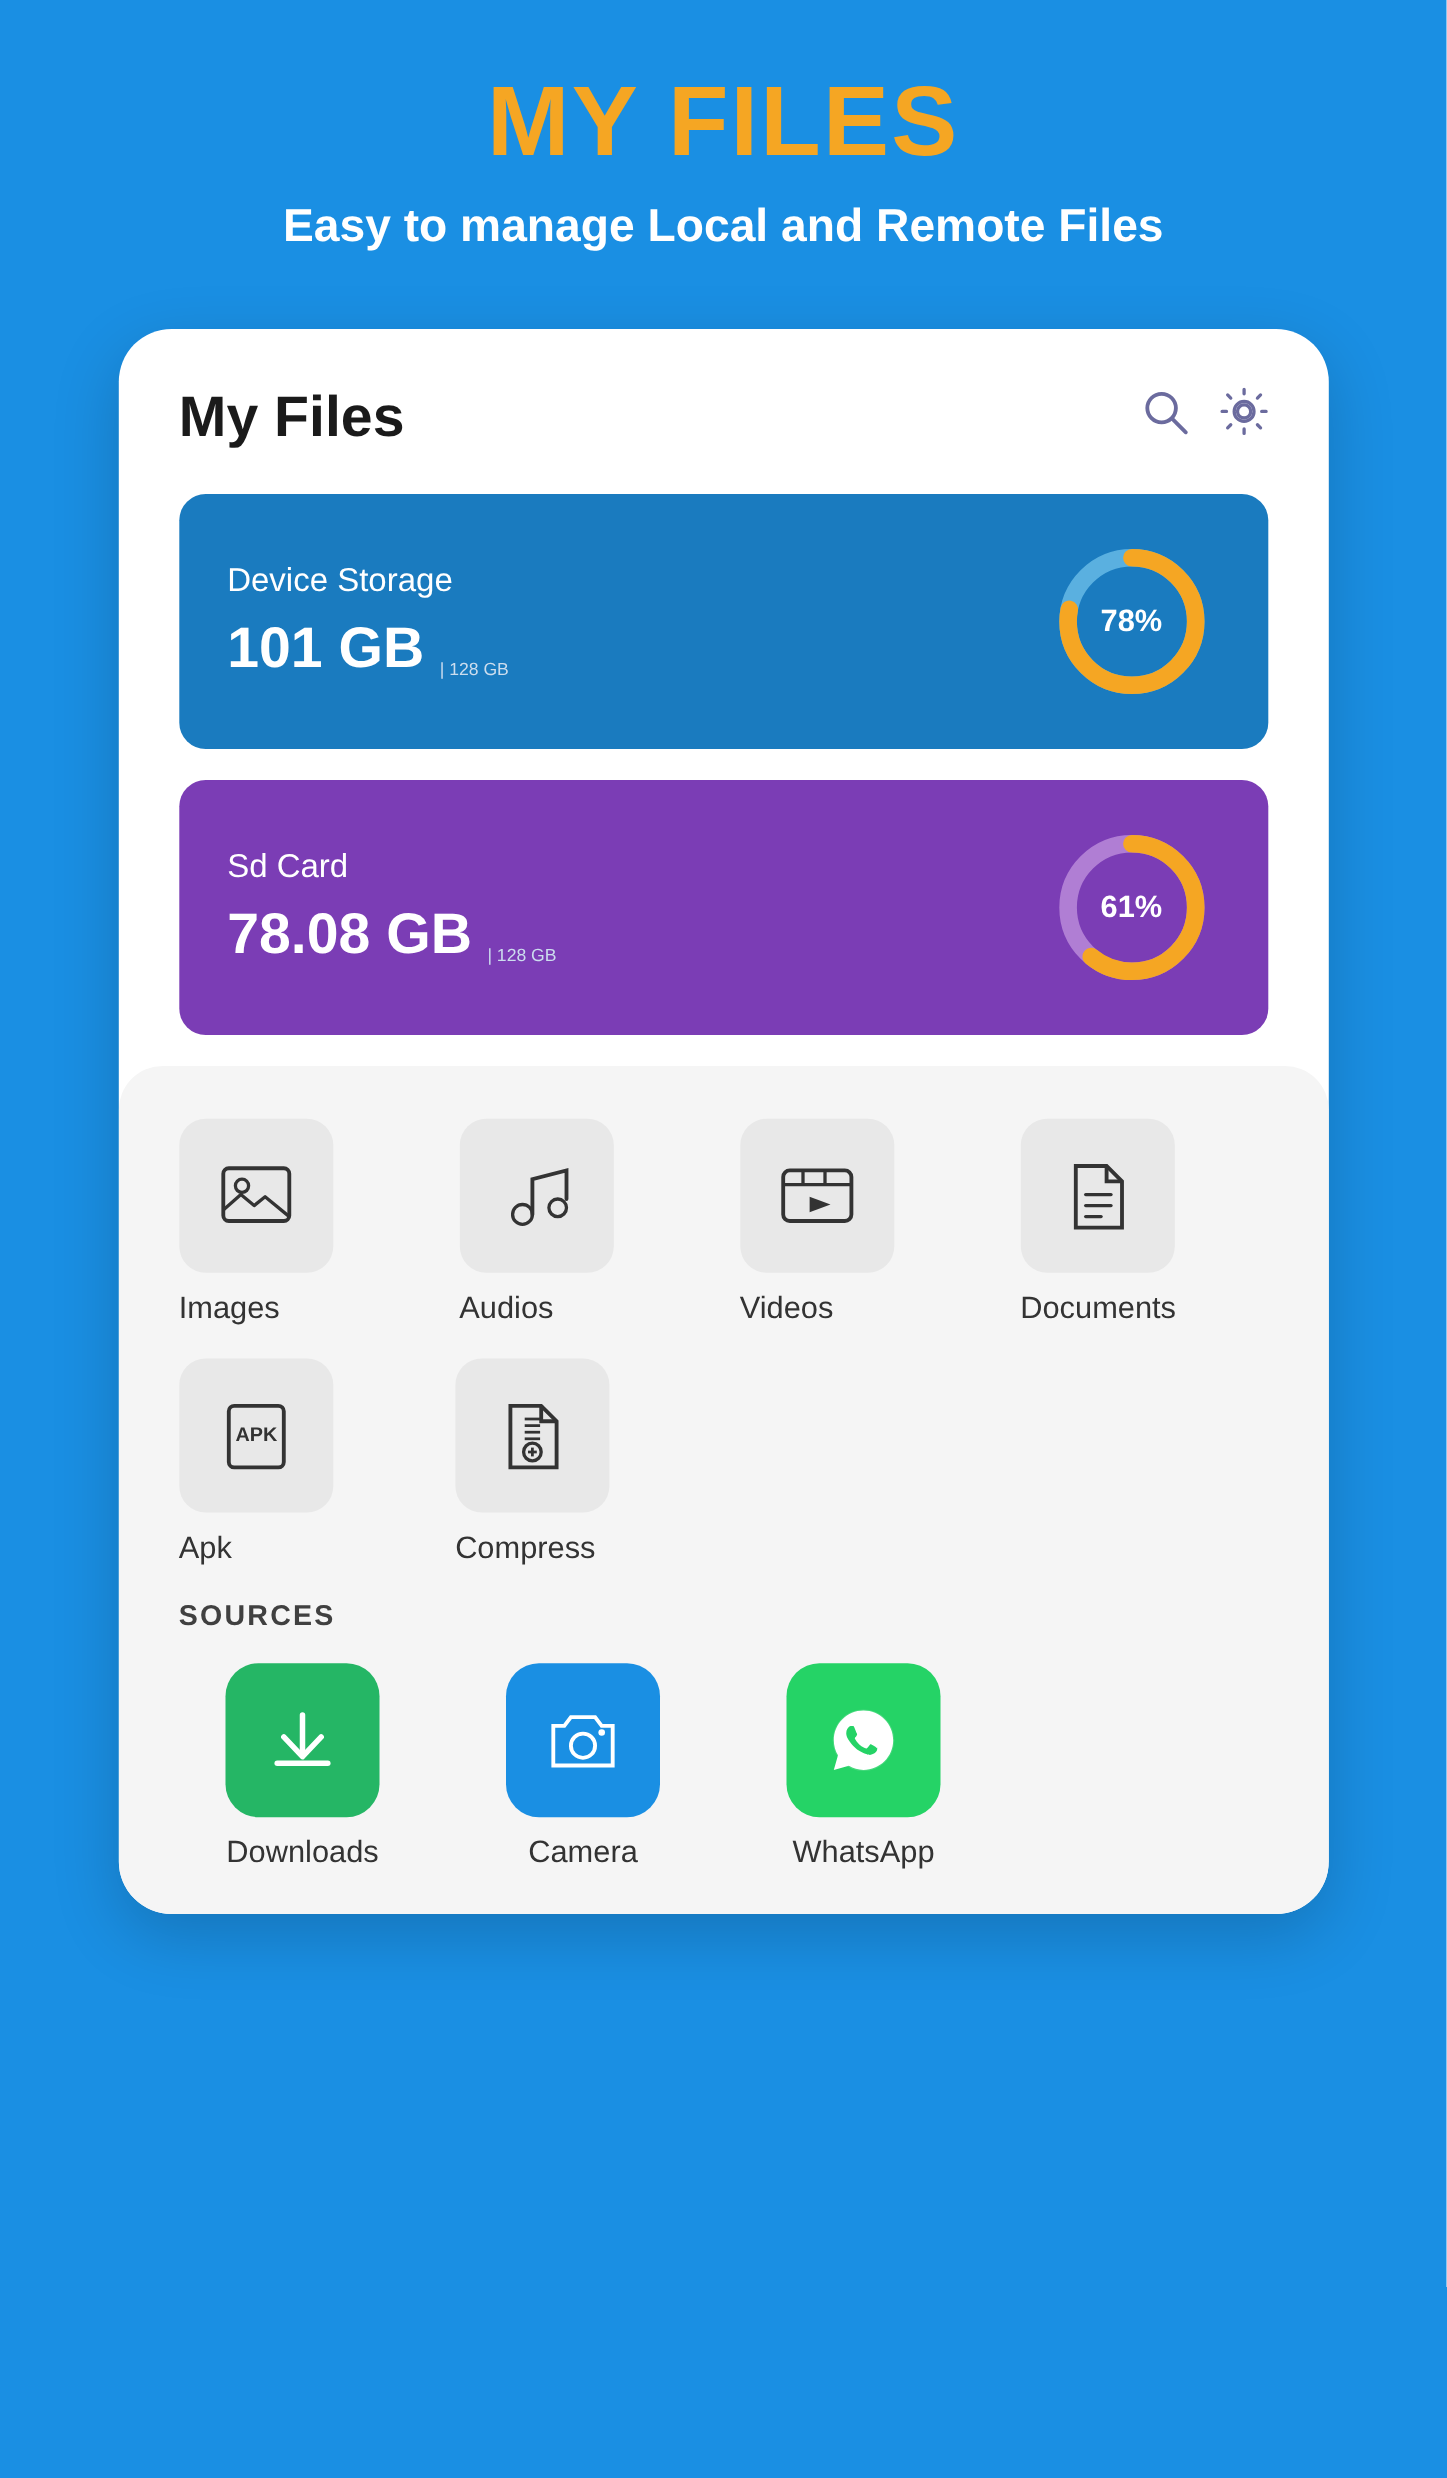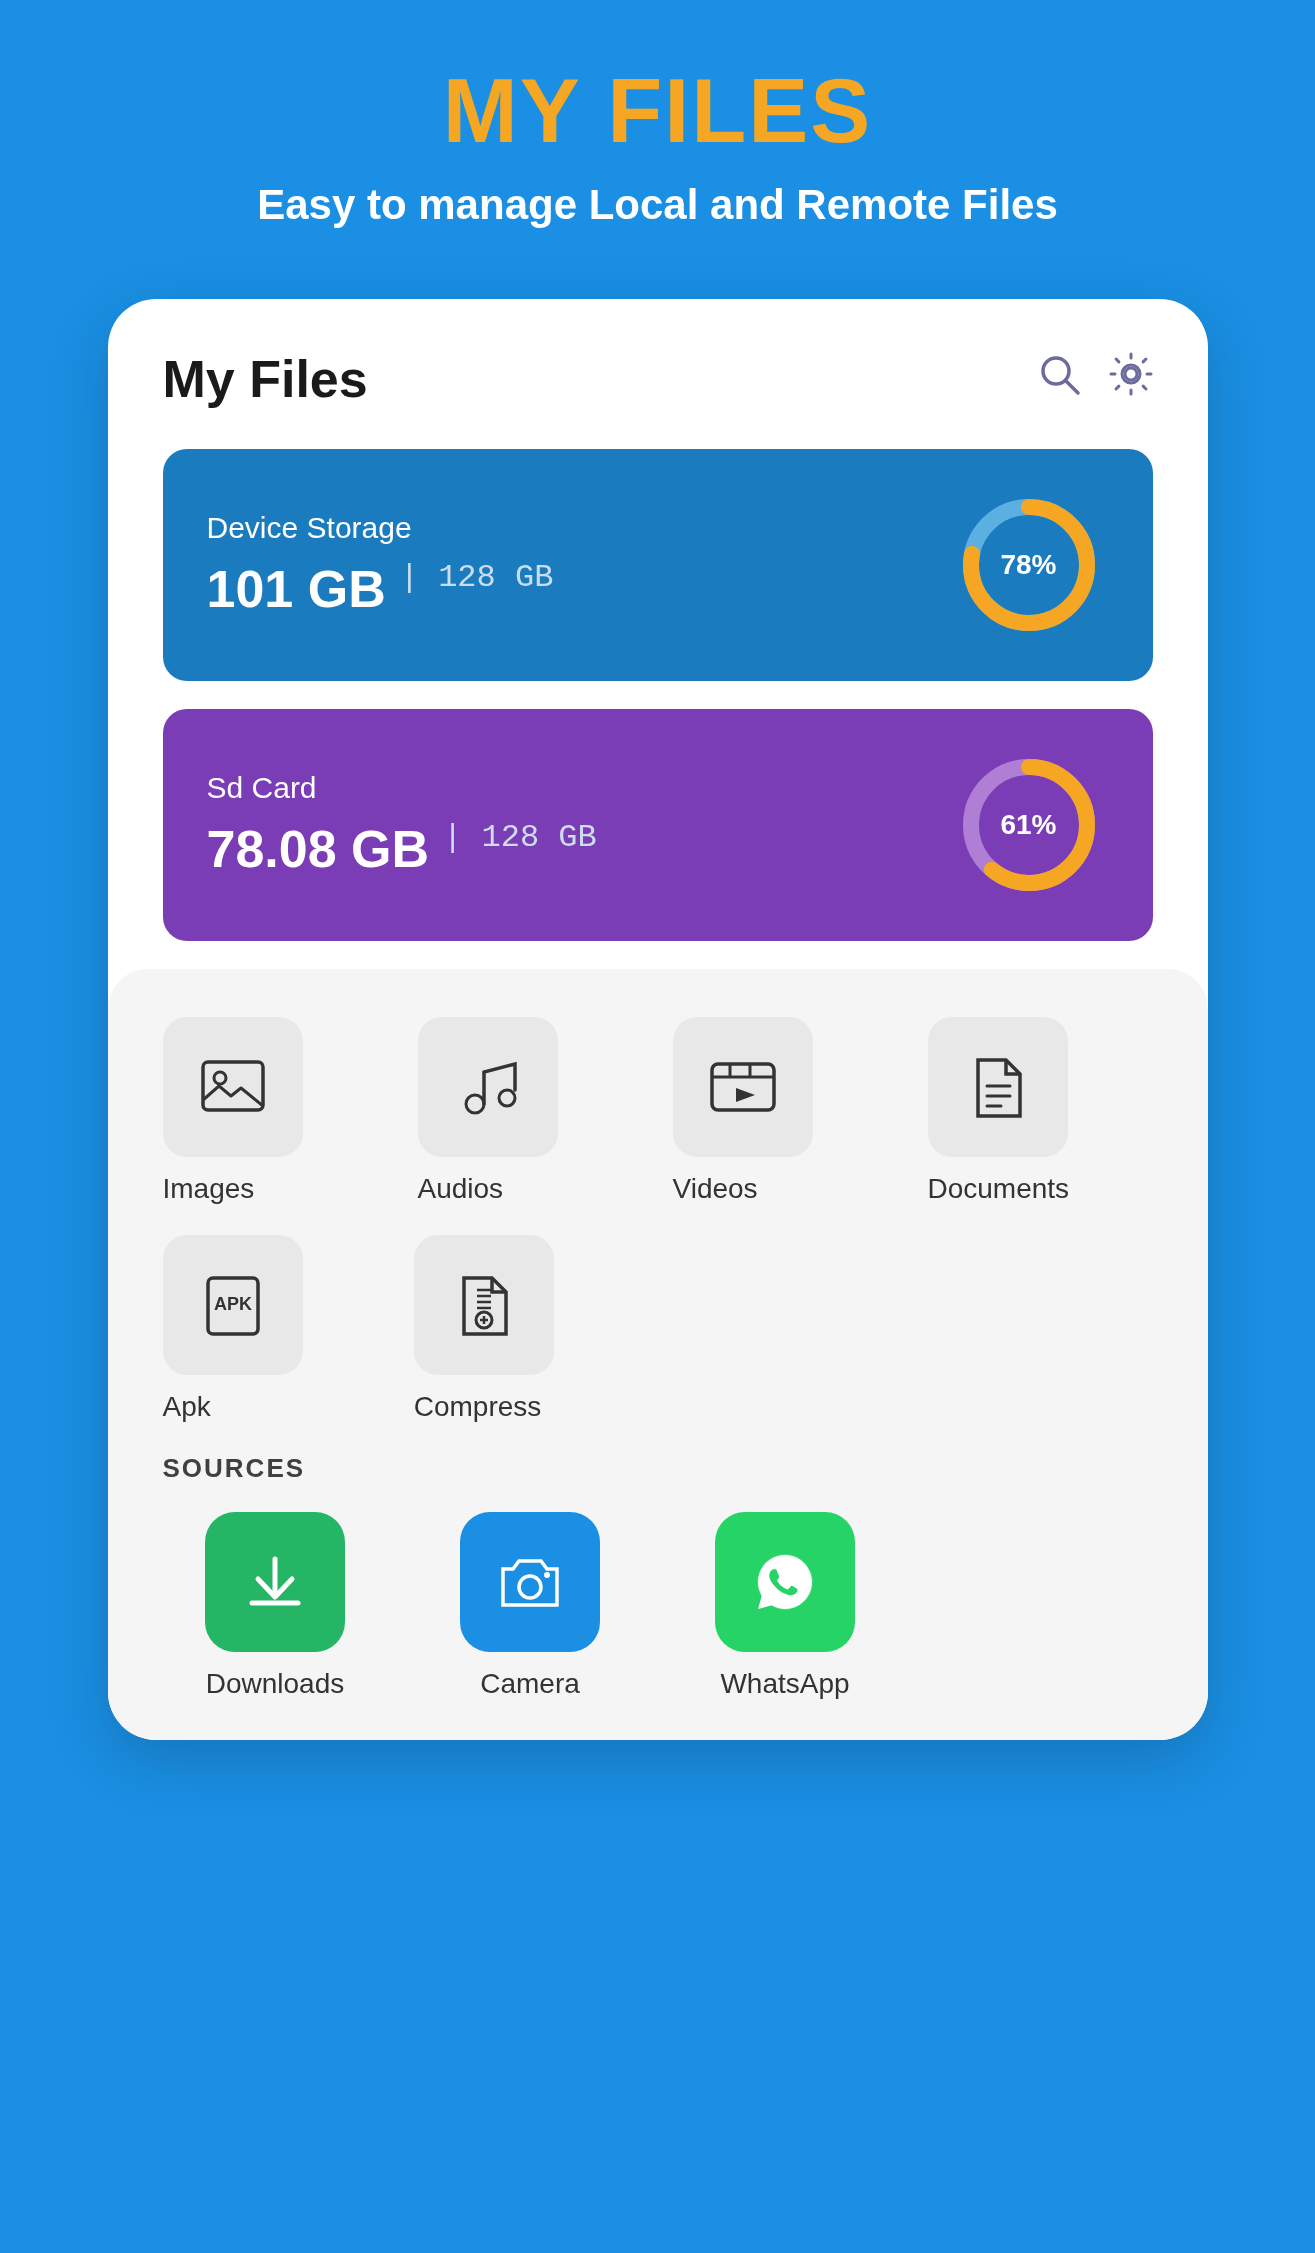--- a/index.html
+++ b/index.html
@@ -90,29 +90,28 @@
       color: #ffffff;
       margin-bottom: 14px;
       font-weight: 500;
     }
 
     .storage-info .storage-size {
       font-size: 52px;
       font-weight: 900;
       color: #ffffff;
       display: flex;
-      align-items: flex-start;
+      align-items: flex-end;
       gap: 14px;
     }
 
     .storage-info .storage-total {
-      font-size: 32px;
+      font-size: 16px;
       font-weight: 400;
       color: #ccddee;
-      font-family: Liberation Mono, monospace;
     }
 
     
     .donut-container {
       position: relative;
       width: 160px;
       height: 160px;
     }
 
     .donut-container svg {

